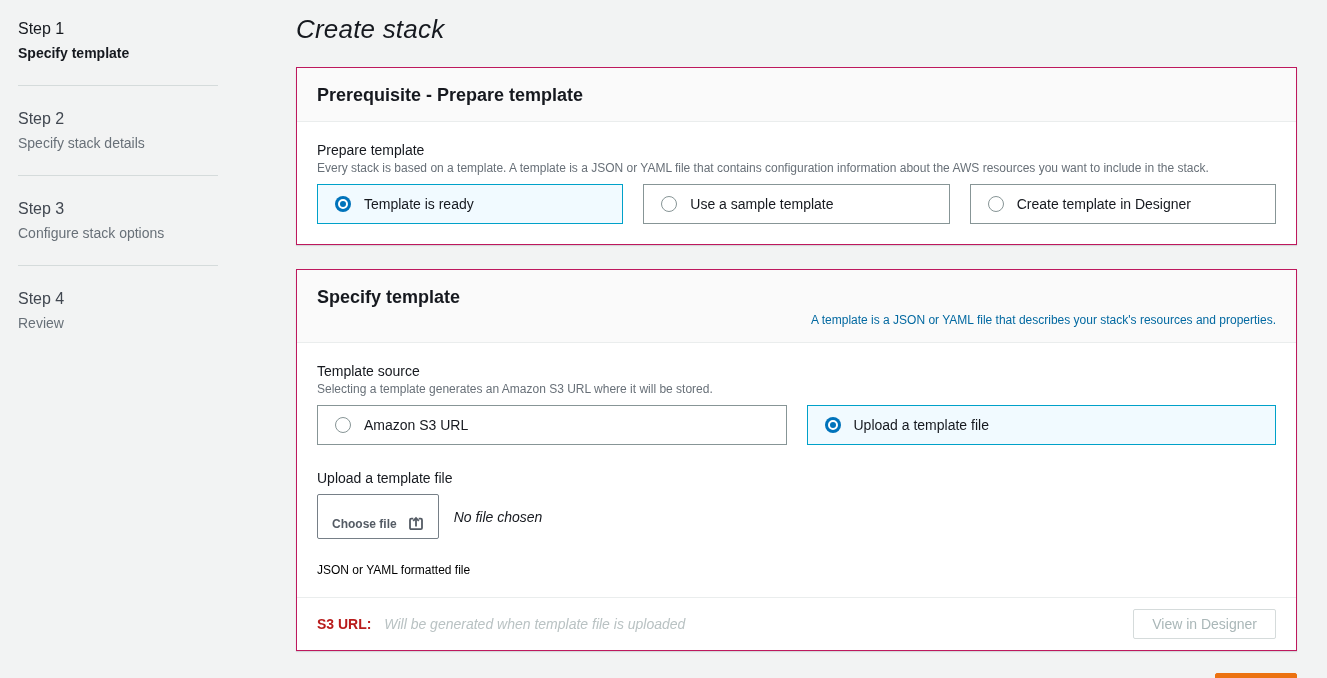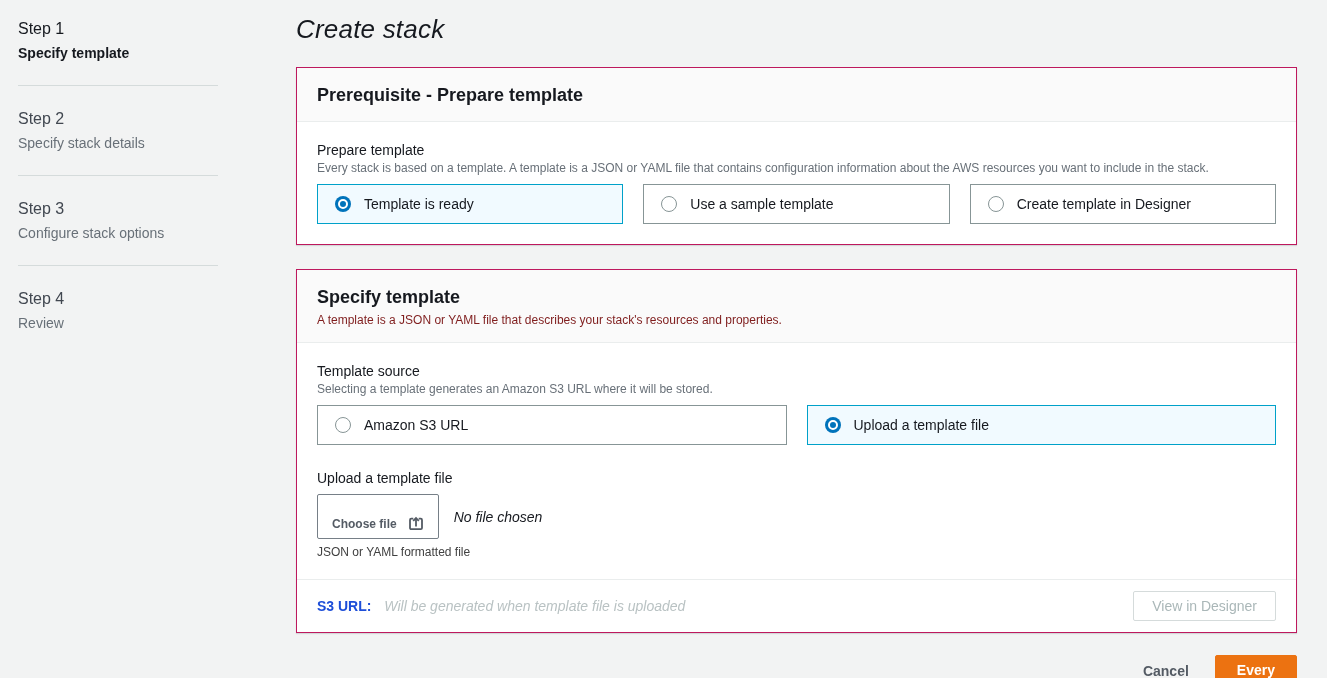--- a/index.html
+++ b/index.html
@@ -18,21 +18,21 @@
   .step.active .step-num { color:#16191f; }
   .step.active .step-label { color:#16191f; font-weight:700; }
   .side-divider { border:none; border-top:1px solid #d5dbdb; margin:24px 0 24px 0; }
 
   .main { position:absolute; left:296px; top:14px; width:1001px; }
   h1.page-title { font-size:26px; font-weight:400; color:#16191f; margin-bottom:22px; letter-spacing:0.2px;font-style:italic; }
 
   .panel { background:#fff; border:1px solid #be185d; box-shadow:0 1px 1px 0 rgba(0,28,36,.12); margin-bottom:24px; }
   .panel-header { background:#fafafa; border-bottom:1px solid #eaeded; padding:17px 20px 15px; }
   .panel-title { font-size:18px; font-weight:700; color:#16191f; }
-  .panel-header-desc { font-size:12px; color:#7f1d1d; margin-top:5px; }
+  .panel-header-desc { font-size:12px; color:#0369a1; margin-top:5px;text-align:right; }
   .panel-body { padding:20px; }
 
   .field-label { font-size:14px; color:#16191f; }
   .field-desc { font-size:12px; color:#687078; margin-top:3px; }
 
   .tiles { display:flex; gap:20px; margin-top:9px; }
   .tile { flex:1; height:40px; display:flex; align-items:center; gap:13px; padding:8px 17px;
           border:1px solid #879596; background:#fff; cursor:pointer; }
   .tile.selected { background:#f1faff; border-color:#00a1c9; }
   .tile-label { font-size:14px; color:#16191f; }
@@ -43,26 +43,26 @@
   .radio.checked::after { content:""; position:absolute; inset:3px; border:2px solid #fff; border-radius:50%; }
 
   .upload-block { margin-top:25px; }
   .choose-row { display:flex; align-items:center; gap:15px; margin-top:8px; }
   .choose-btn { display:inline-flex; align-items:center; gap:11px; border:1px solid #767f87;
                 background:#fff; padding:21px 14px 6px; font-size:12px; font-weight:700;
                 color:#545b64; border-radius:2px; cursor:pointer;
                 font-family:"Liberation Sans","DejaVu Sans",sans-serif; }
   .upload-icon svg { display:block; }
   .file-status { font-style:italic; font-size:14px; color:#16191f; }
-  .hint { font-size:12px; color:#404040; margin-top:6px; }
+  .hint { font-size:12px; color:#000000; margin-top:24px; }
 
   .panel-footer { border-top:1px solid #eaeded; padding:11px 20px; display:flex;
                   align-items:center; justify-content:space-between; }
   .s3 { font-size:14px; }
-  .s3-label { color:#1d4ed8; font-weight:700; }
+  .s3-label { color:#b91c1c; font-weight:700; }
   .s3-value { color:#b9c2c3; font-style:italic; margin-left:9px; }
   .designer-btn { border:1px solid #d5dbdb; color:#aab7b8; font-weight:400; font-size:14px;
                   padding:6px 18px; background:#fff; border-radius:2px; cursor:default;
                   font-family:"Liberation Sans","DejaVu Sans",sans-serif; }
 
   .actions { display:flex; justify-content:flex-end; align-items:center; gap:26px; margin-top:-2px; }
   .cancel-btn { font-size:14px; font-weight:700; color:#545b64; background:none; border:none;
                 cursor:pointer; font-family:"Liberation Sans","DejaVu Sans",sans-serif; }
   .next-btn { background:#ec7211; border:1px solid #ec7211; color:#fff; font-weight:700;
               font-size:14px; padding:6px 21px 7px; border-radius:2px; cursor:pointer;

